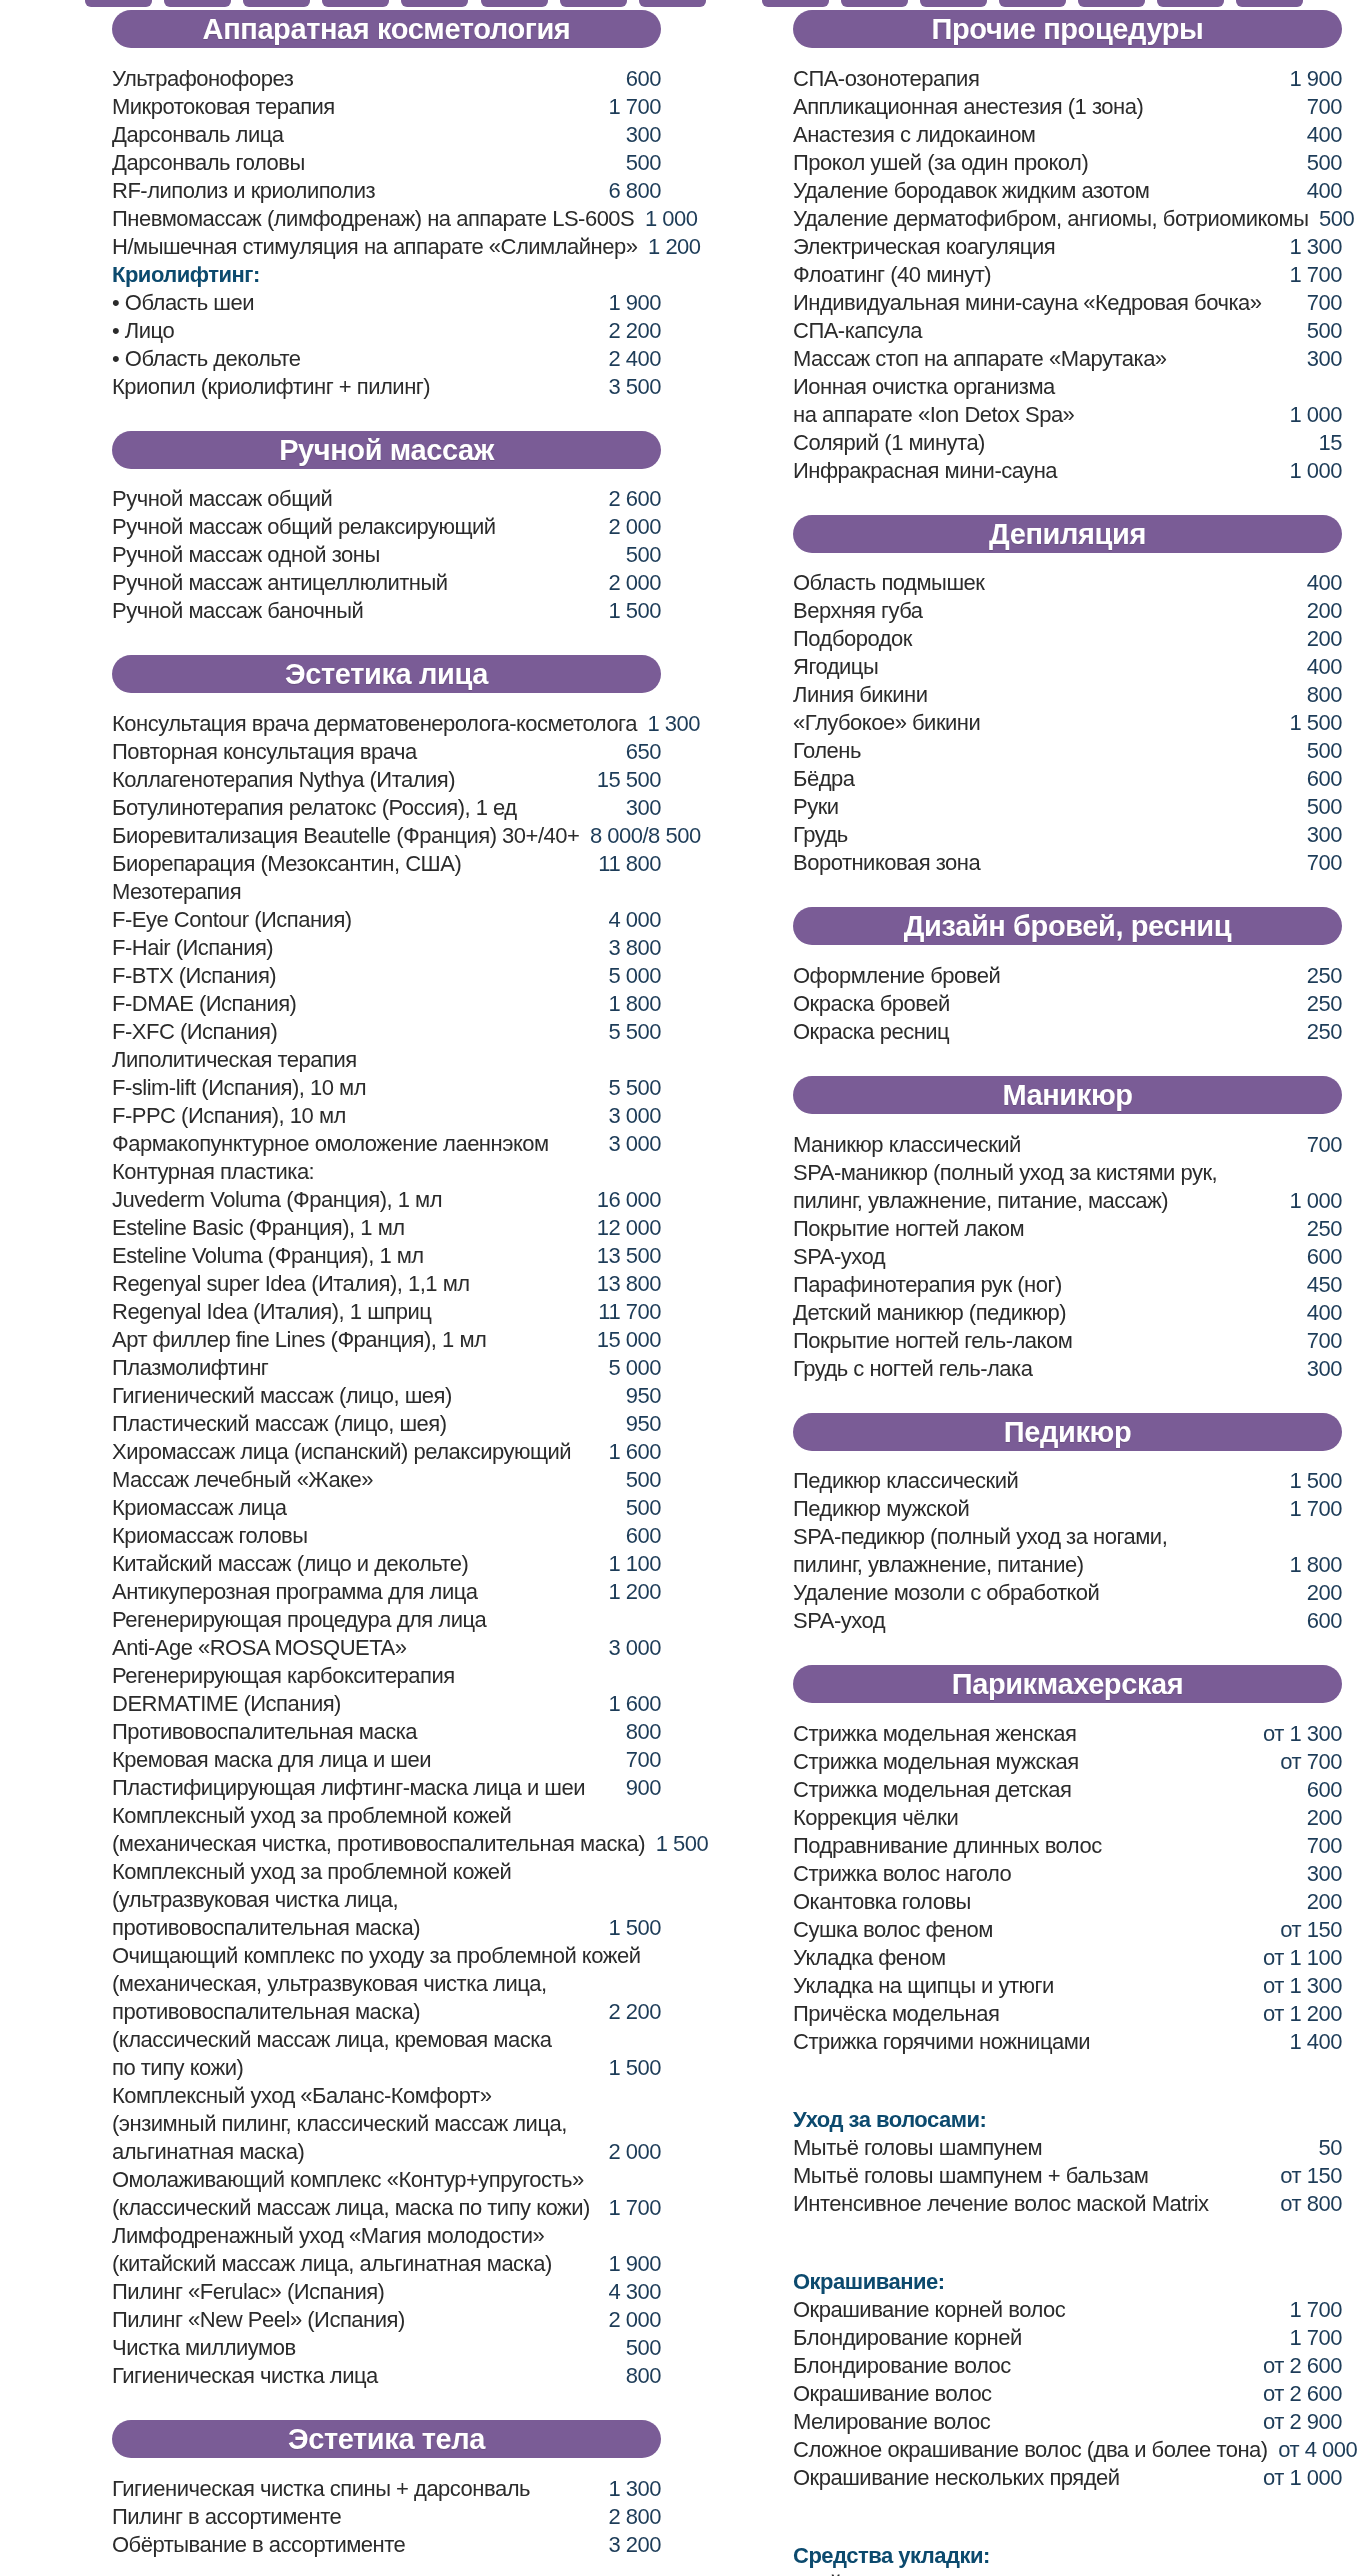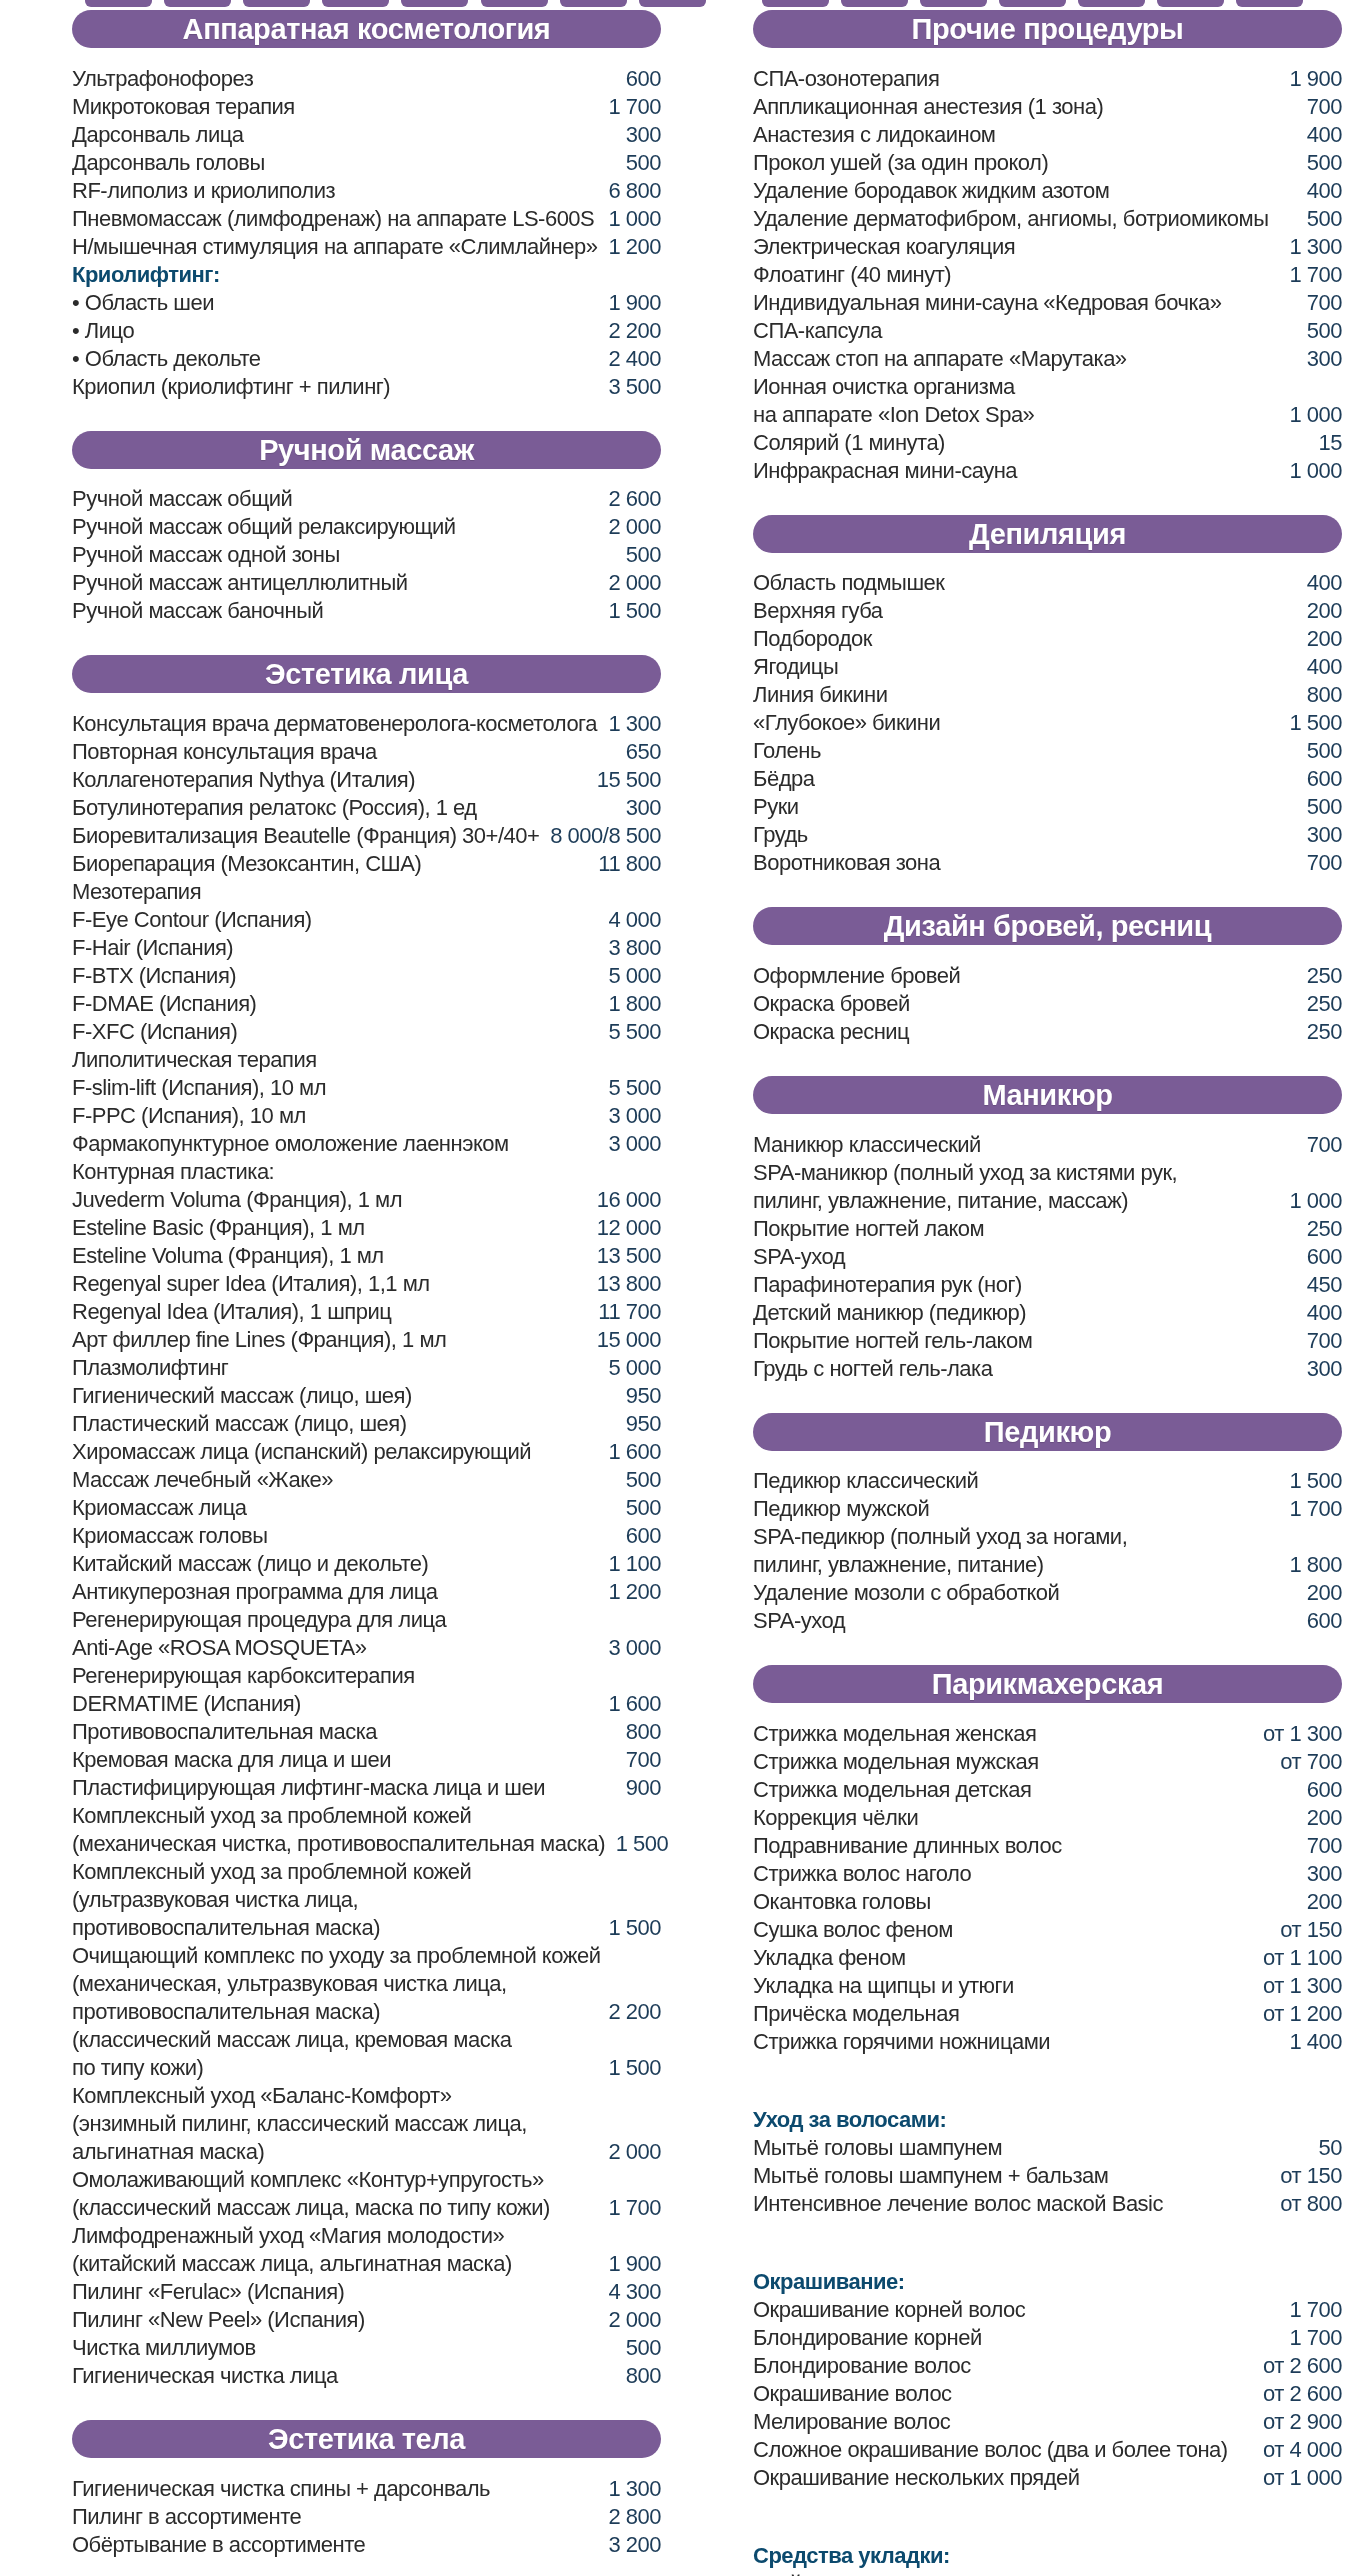--- a/index.html
+++ b/index.html
@@ -10,21 +10,21 @@
     -webkit-font-smoothing:antialiased;
   }
   
   .top-dash{
     position:absolute;top:0;height:6.8px;width:67px;
     background:#7a5c96;border-radius:0 0 6px 6px;
   }
   .col{position:absolute;top:10px;}
   #col0{left:72px;width:589px;}
   #col1{left:753px;width:589px;}
-  .sec{margin-bottom:30px;}
+  .sec{margin-bottom:30px;margin-left:40px;}
   .hdr{
     height:38px;line-height:38px;border-radius:19px;
     background:#7a5c96;color:#ffffff;text-align:center;
     font-size:29px;font-weight:bold;letter-spacing:-0.4px;
     margin-bottom:16.7px;
     text-shadow:0 0.8px 0.8px rgba(0,0,0,0.15);
   }
   .row{
     display:flex;align-items:baseline;
     line-height:28px;font-size:22px;letter-spacing:-0.5px;
@@ -618,21 +618,21 @@
       </div>
       <div class="row">
         <span class="nm">Мытьё головы шампунем</span>
         <span class="pr">50</span>
       </div>
       <div class="row">
         <span class="nm">Мытьё головы шампунем + бальзам</span>
         <span class="pr">от 150</span>
       </div>
       <div class="row">
-        <span class="nm">Интенсивное лечение волос маской Basic</span>
+        <span class="nm">Интенсивное лечение волос маской Matrix</span>
         <span class="pr">от 800</span>
       </div>
       <div class="row bold gap">
         <span class="nm">Окрашивание:</span>
       </div>
       <div class="row">
         <span class="nm">Окрашивание корней волос</span>
         <span class="pr">1 700</span>
       </div>
       <div class="row">

